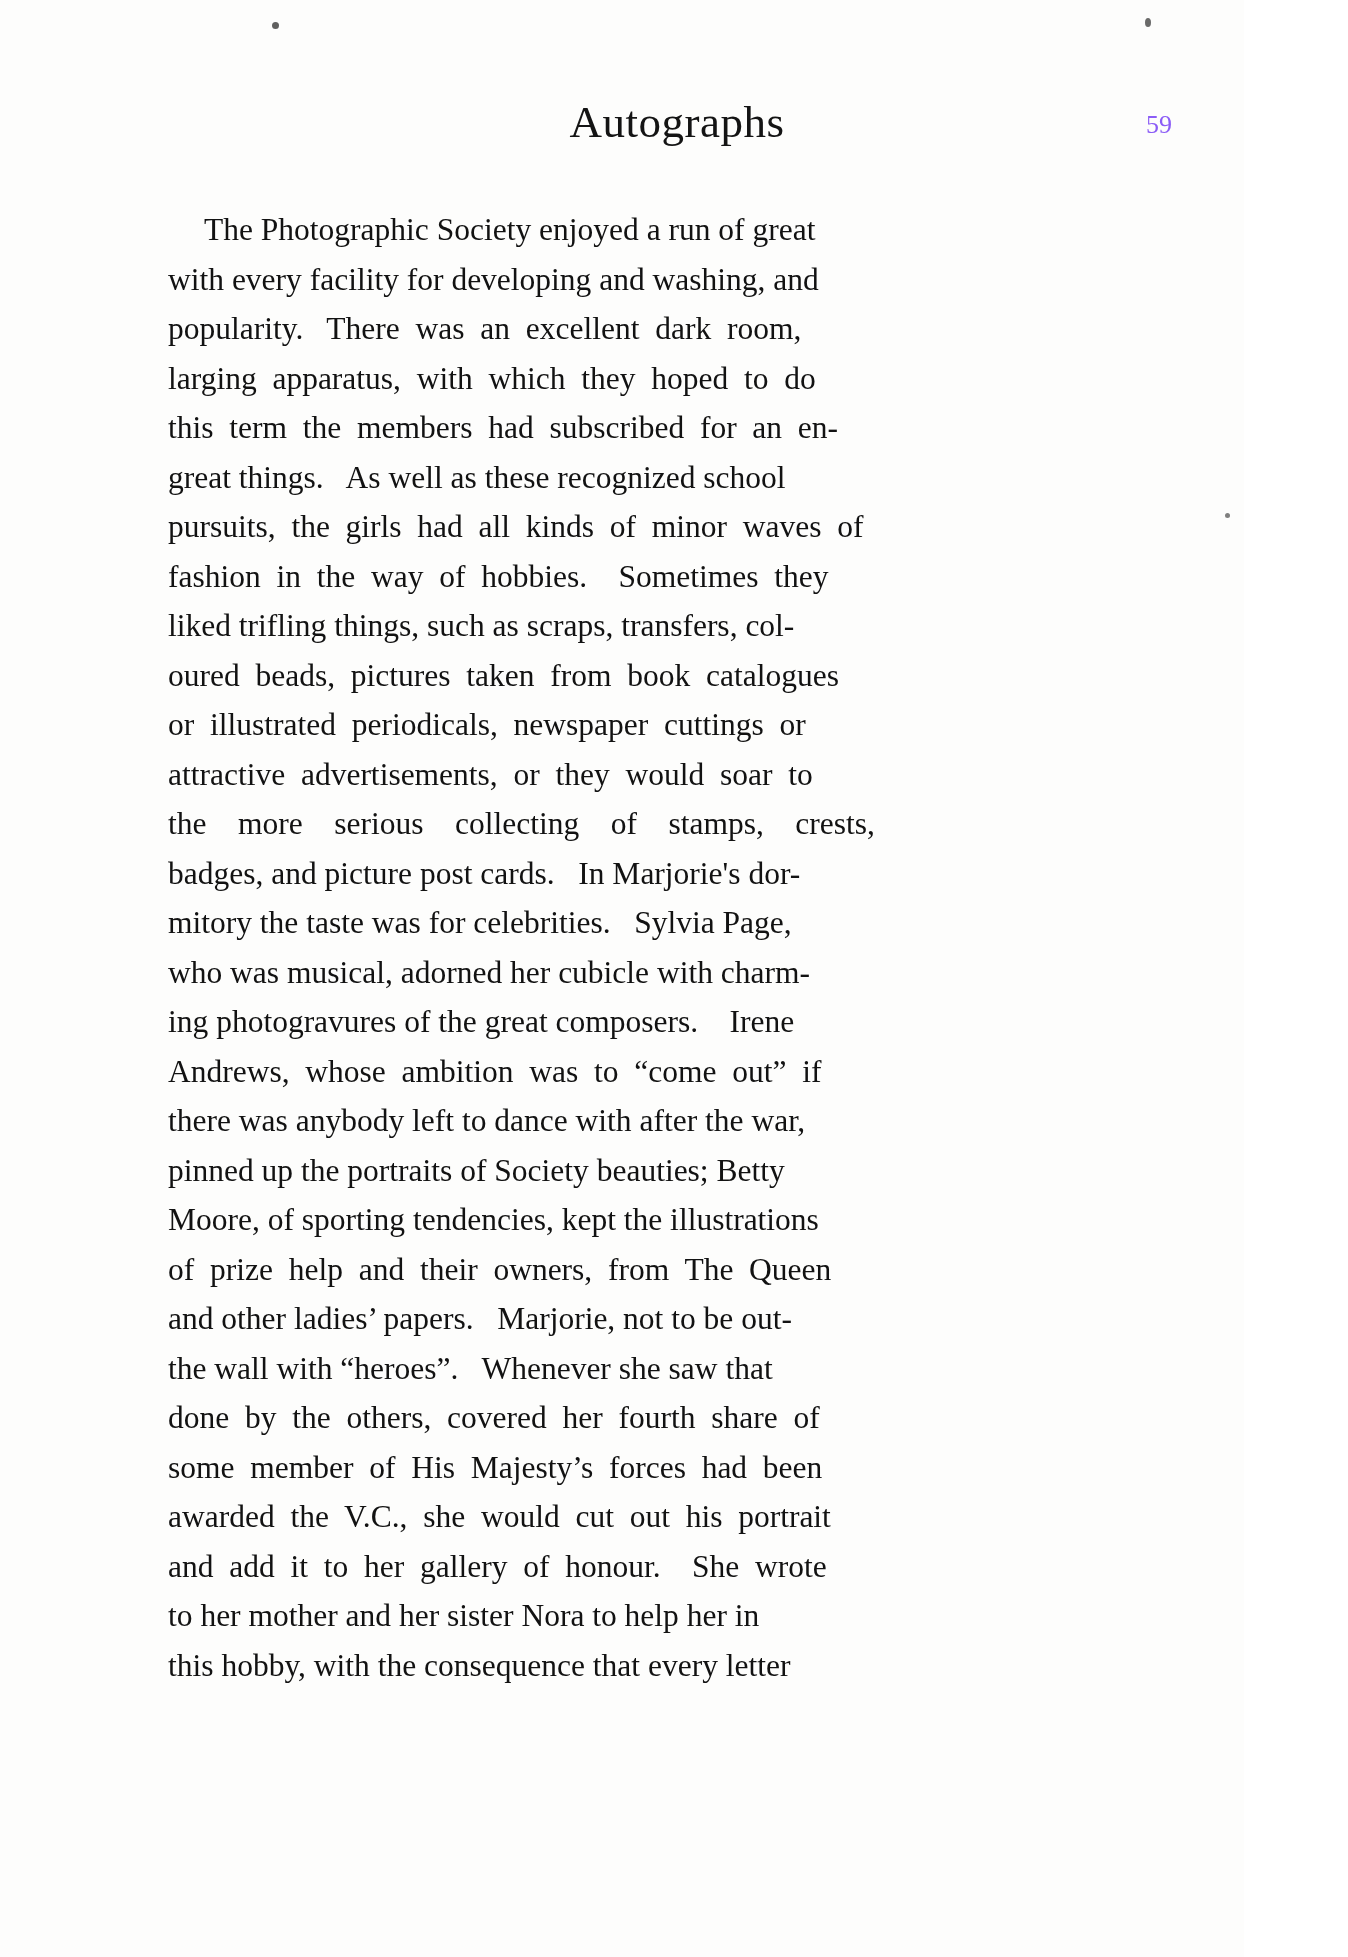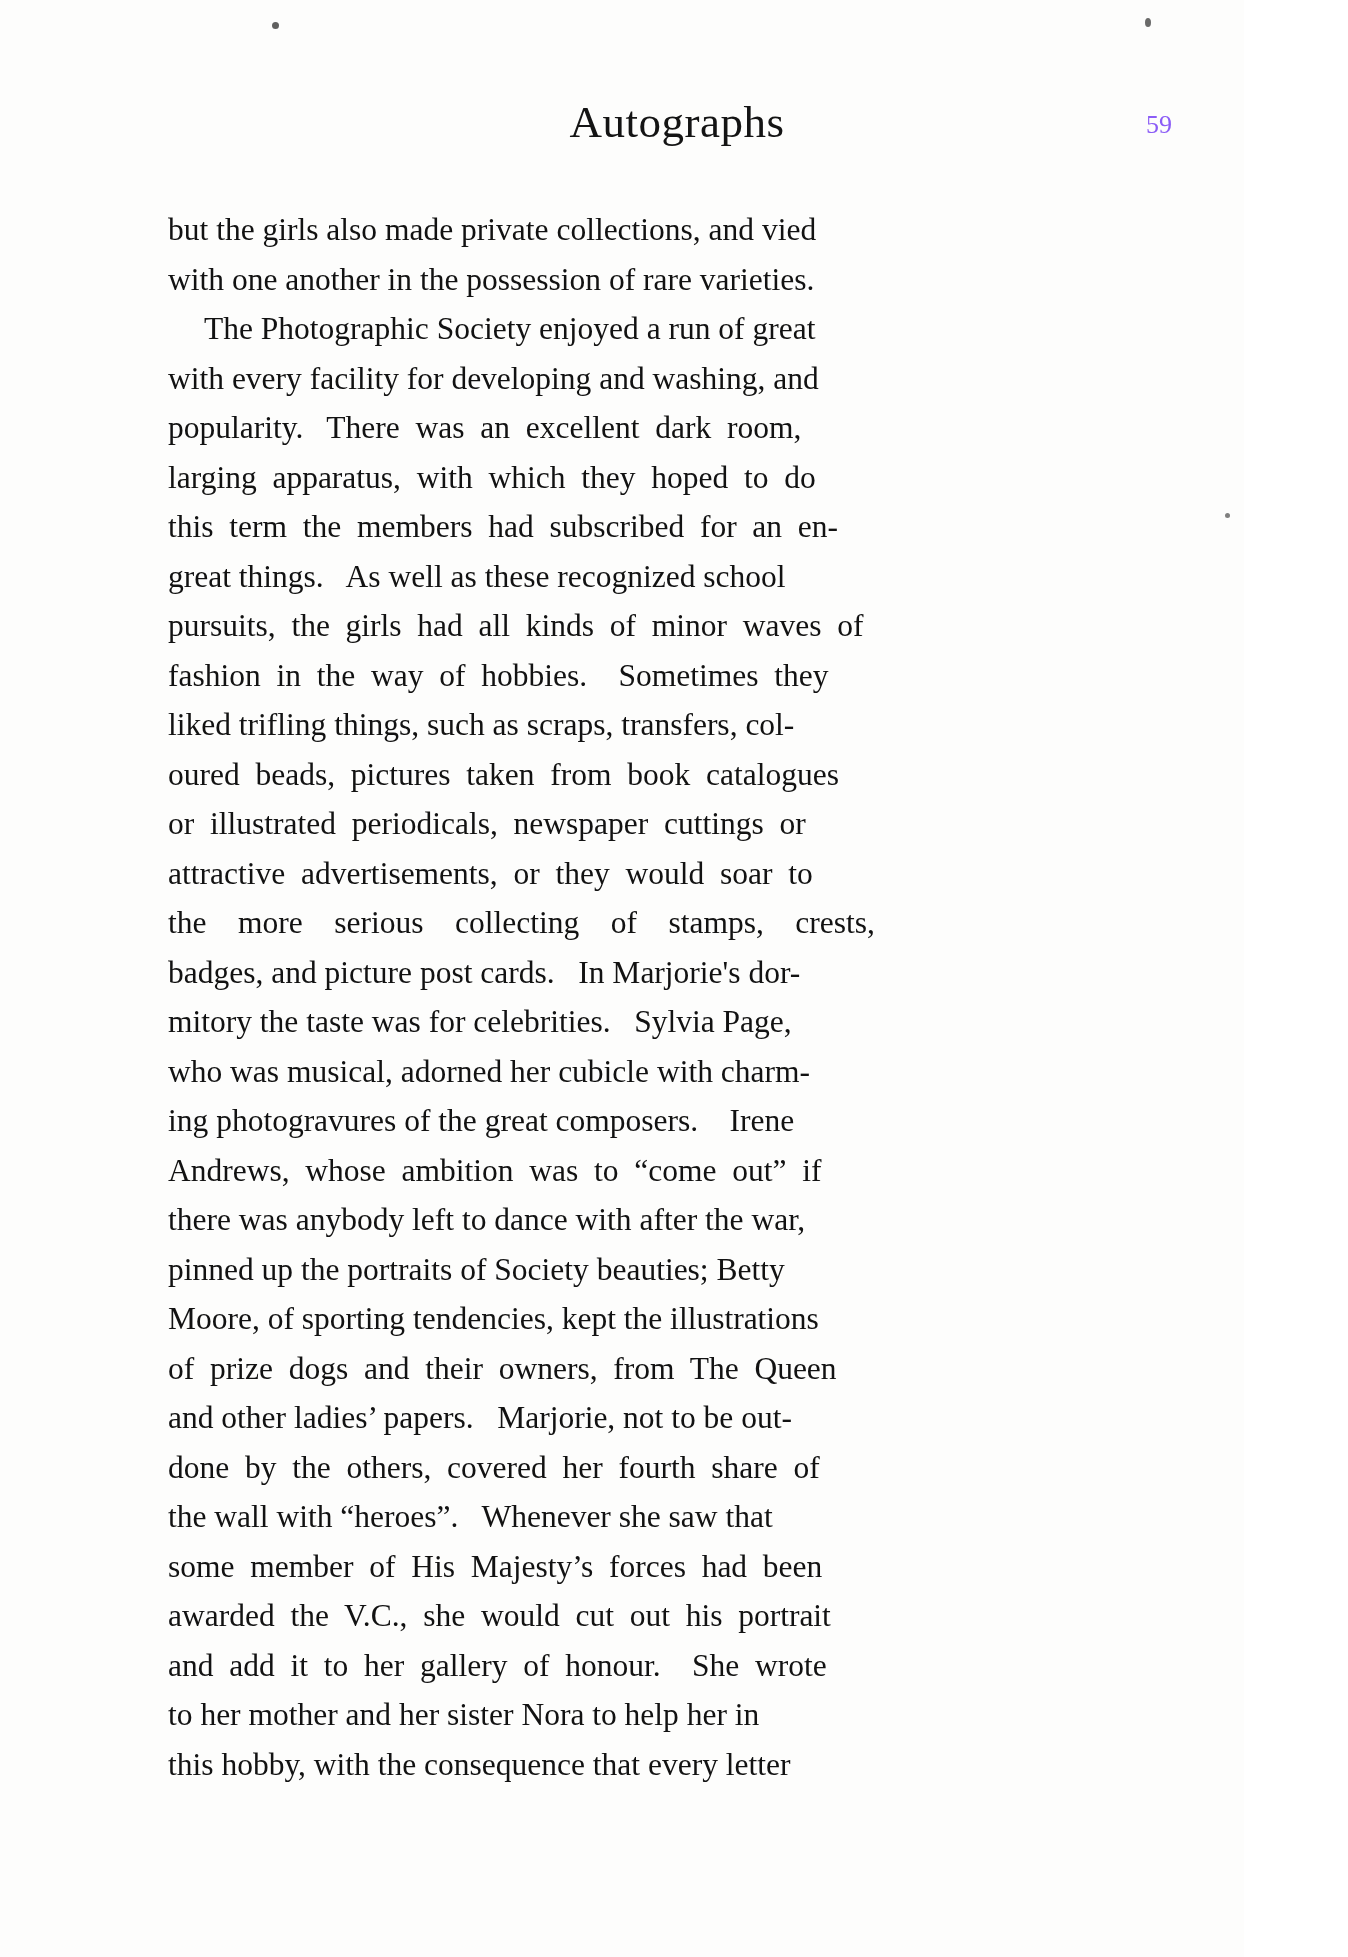--- a/index.html
+++ b/index.html
@@ -92,24 +92,20 @@
   <div class="speck s2"></div>
   <div class="speck s3"></div>
 
   <div class="header">
     <div class="title">Autographs</div>
     <div class="pageno">59</div>
   </div>
 
   <div class="body-text">
 
-    <div>
-      <span class="line j">but the girls also made private collections, and vied</span>
-      <span class="line j">with one another in the possession of rare varieties.</span>
-    </div>
 
     <div>
       <span class="line j"><span class="indent"></span><span>The Photographic Society enjoyed a run of great</span></span>
       <span class="line j">with every facility for developing and washing, and</span>
       <span class="line j">popularity.   There  was  an  excellent  dark  room,</span>
       <span class="line j">larging  apparatus,  with  which  they  hoped  to  do</span>
       <span class="line j">this  term  the  members  had  subscribed  for  an  en-</span>
       <span class="line j">great things.   As well as these recognized school</span>
       <span class="line j">pursuits,  the  girls  had  all  kinds  of  minor  waves  of</span>
       <span class="line j">fashion  in  the  way  of  hobbies.    Sometimes  they</span>
@@ -119,24 +115,24 @@
       <span class="line j">attractive  advertisements,  or  they  would  soar  to</span>
       <span class="line j">the    more    serious    collecting    of    stamps,    crests,</span>
       <span class="line j">badges, and picture post cards.   In Marjorie's dor-</span>
       <span class="line j">mitory the taste was for celebrities.   Sylvia Page,</span>
       <span class="line j">who was musical, adorned her cubicle with charm-</span>
       <span class="line j">ing photogravures of the great composers.    Irene</span>
       <span class="line j">Andrews,  whose  ambition  was  to  “come  out”  if</span>
       <span class="line j">there was anybody left to dance with after the war,</span>
       <span class="line j">pinned up the portraits of Society beauties; Betty</span>
       <span class="line j">Moore, of sporting tendencies, kept the illustrations</span>
-      <span class="line j" id="line-italic">of  prize  dogs  and  their  owners,  from  The  Queen</span>
+      <span class="line j" id="line-italic">of  prize  help  and  their  owners,  from  The  Queen</span>
       <span class="line j">and other ladies’ papers.   Marjorie, not to be out-</span>
+      <span class="line j">the wall with “heroes”.   Whenever she saw that</span>
       <span class="line j">done  by  the  others,  covered  her  fourth  share  of</span>
-      <span class="line j">the wall with “heroes”.   Whenever she saw that</span>
       <span class="line j">some  member  of  His  Majesty’s  forces  had  been</span>
       <span class="line j">awarded  the  V.C.,  she  would  cut  out  his  portrait</span>
       <span class="line j">and  add  it  to  her  gallery  of  honour.    She  wrote</span>
       <span class="line j">to her mother and her sister Nora to help her in</span>
       <span class="line j">this hobby, with the consequence that every letter</span>
     </div>
 
   </div>
 </div>
 

